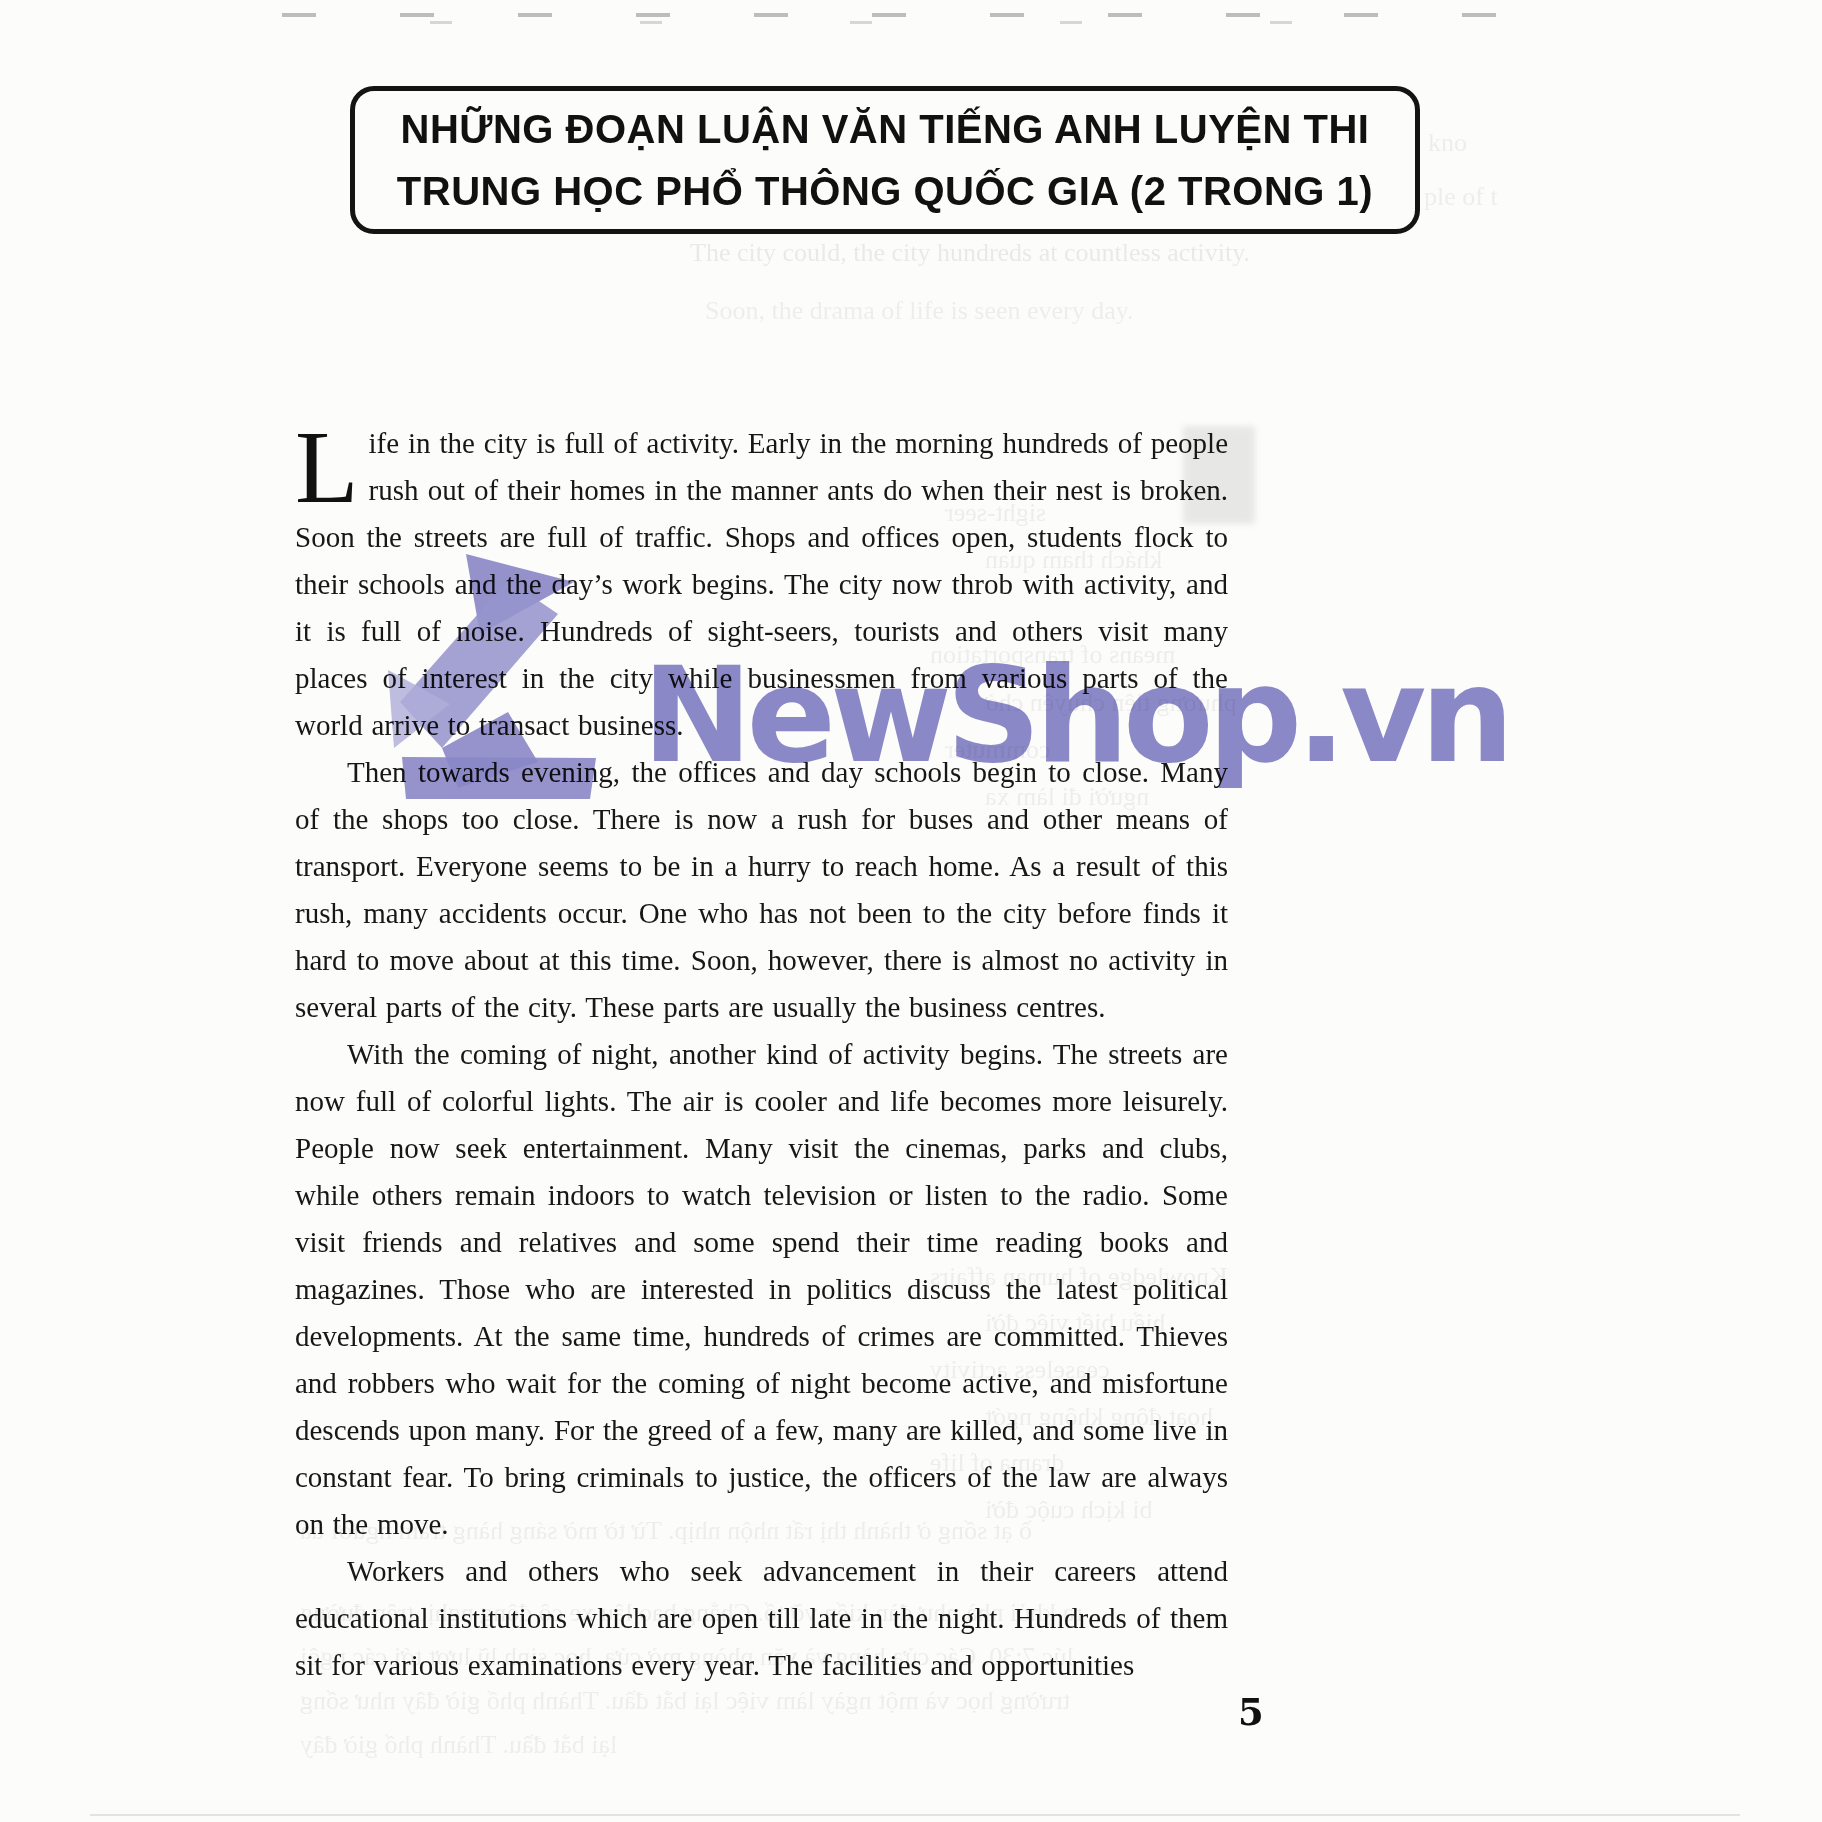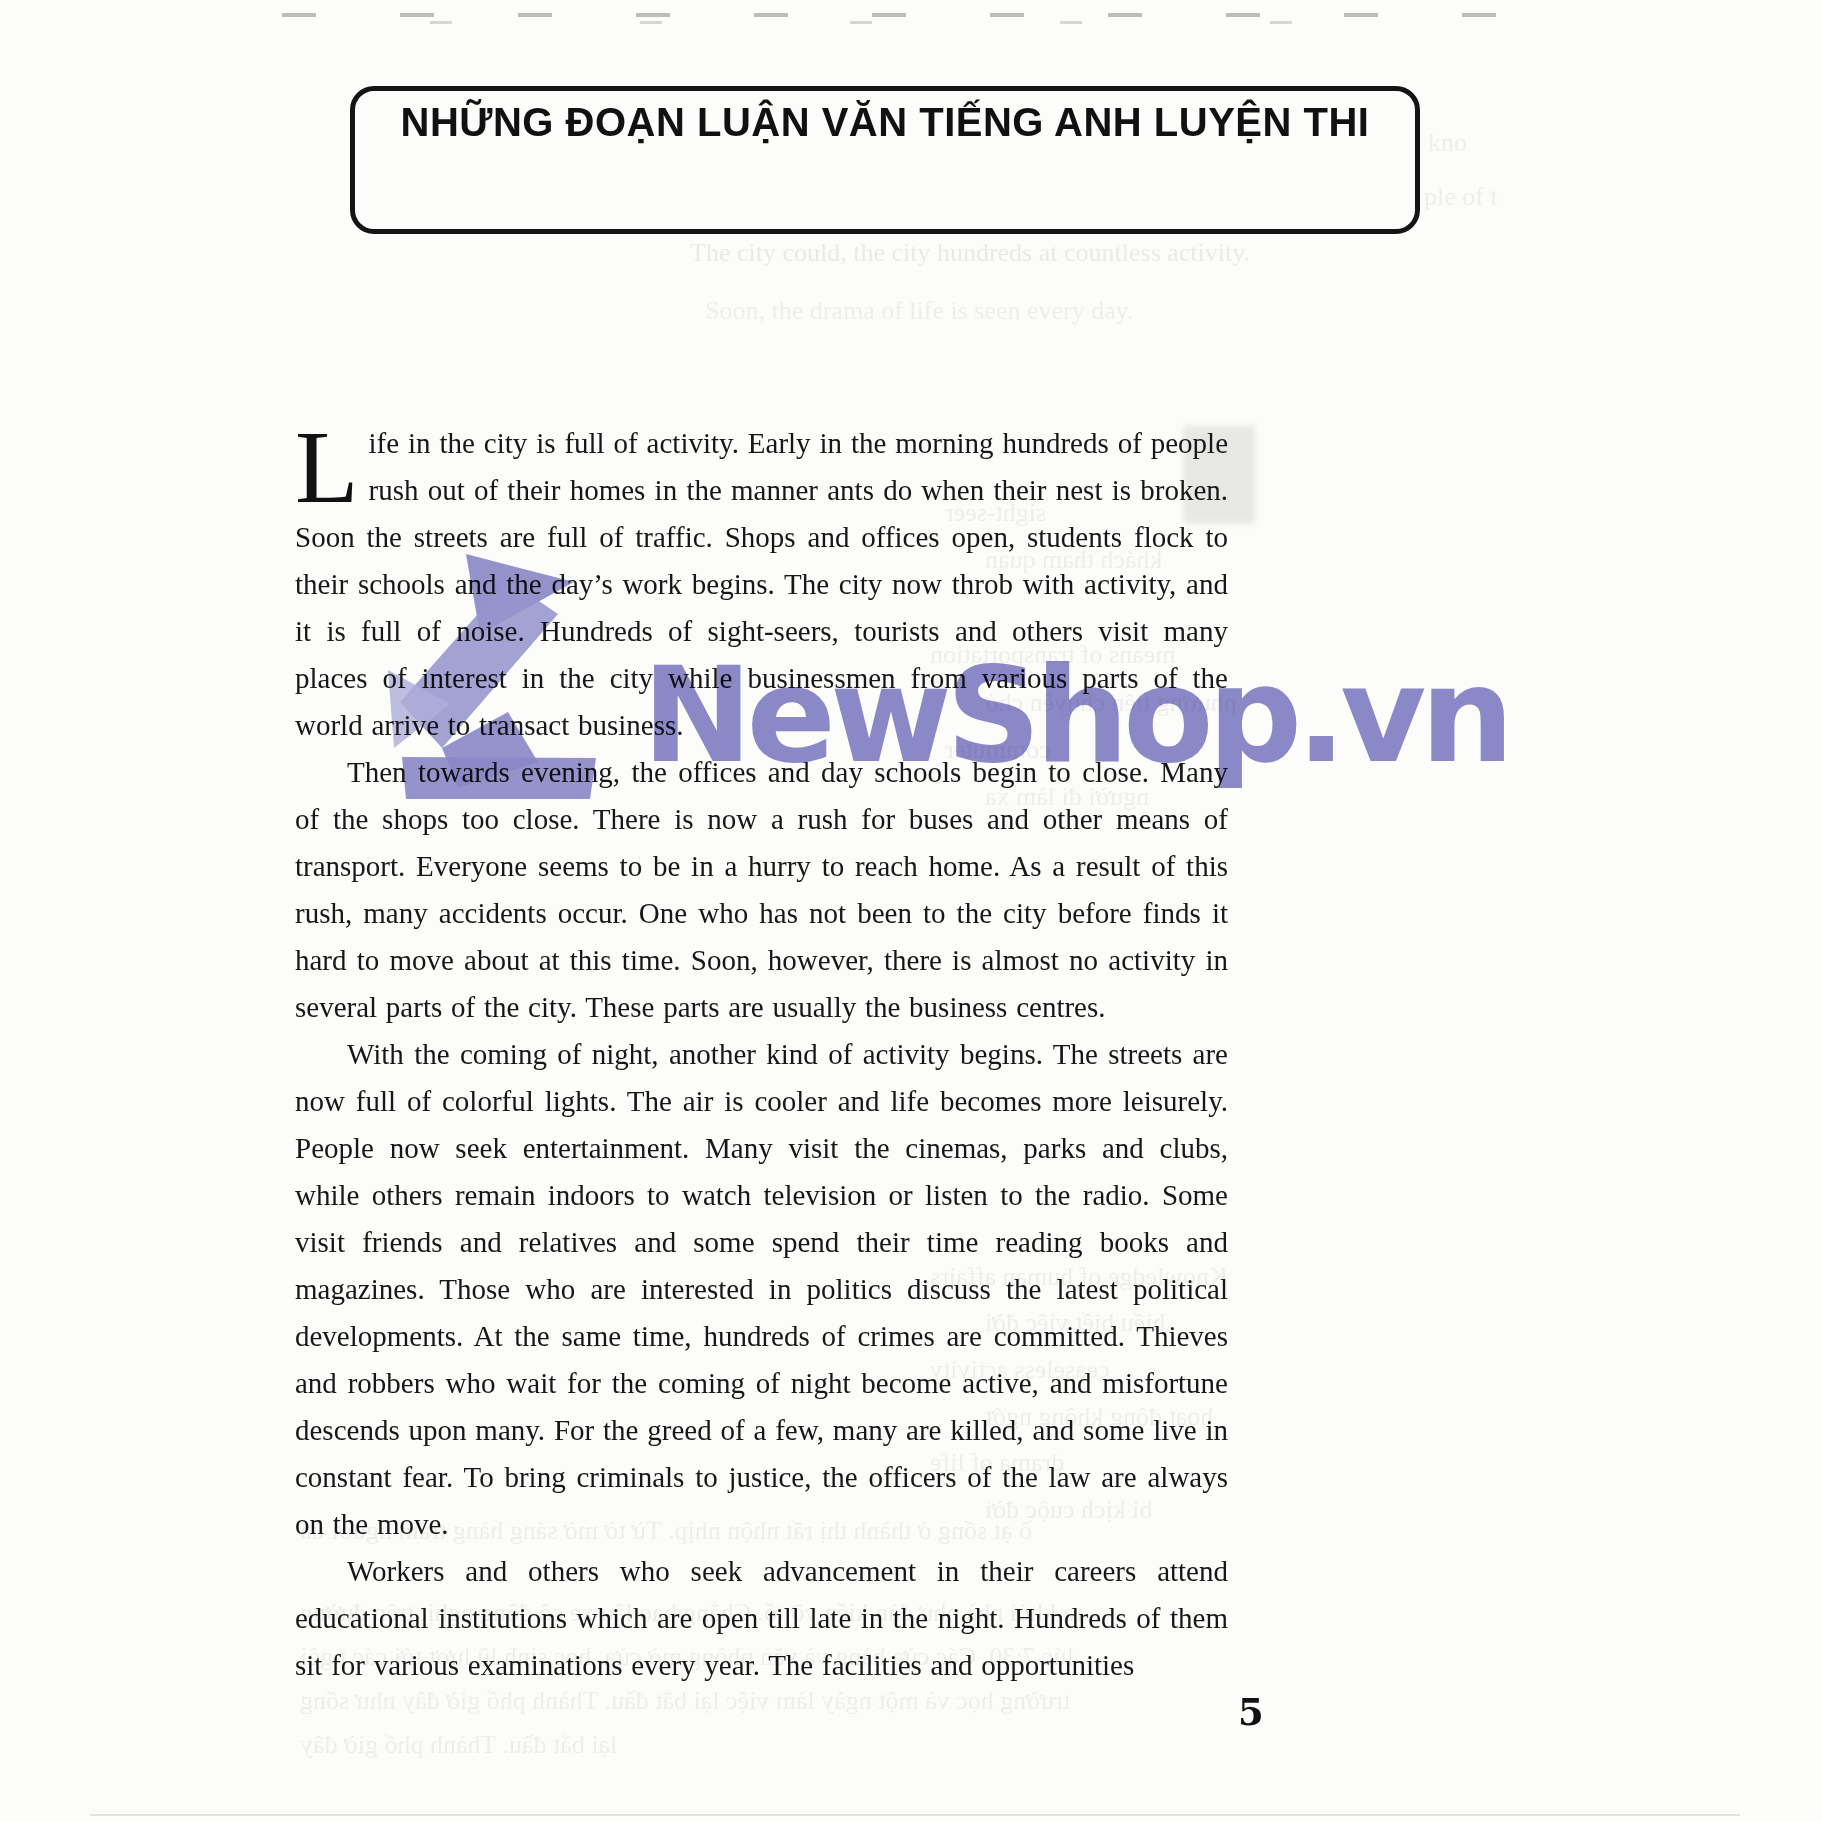--- a/index.html
+++ b/index.html
@@ -23,21 +23,21 @@
     opacity:.28;filter:blur(.7px);
   }
   .bottom-edge{
     position:absolute;left:90px;top:1814px;width:1650px;height:2px;
     background:#dcdcd8;opacity:.8;
   }
   
   .title-box{
     position:absolute;left:350px;top:86px;width:1070px;height:148px;
     box-sizing:border-box;border:5px solid #141414;border-radius:24px;
-    display:flex;flex-direction:column;justify-content:flex-start;align-items:center;
+    display:flex;flex-direction:column;justify-content:center;align-items:center;
     font-family:"Liberation Sans", sans-serif;
     font-weight:bold;font-size:40px;letter-spacing:.5px;color:#111;
   }
   .title-box .tline{line-height:62px;white-space:nowrap;}
   
   .section-heading{
     position:absolute;left:350px;top:272px;width:1070px;
     text-align:center;
     font-family:"Liberation Sans", sans-serif;
     font-weight:400;font-size:46px;letter-spacing:2px;color:#1c1c1c;
@@ -116,20 +116,21 @@
   <div class="ghost mir" style="left:300px;top:1516px;">ồ ạt sống ở thành thị rất nhộn nhịp. Từ tờ mờ sáng hàng trăm người ùa</div>
   <div class="ghost mir" style="left:300px;top:1598px;">ra khỏi nhà như đàn kiến vỡ tổ. Chẳng bao lâu xe cộ đông nghịt trên đường</div>
   <div class="ghost mir" style="left:300px;top:1642px;">lúc 7:30. Các cửa hàng và văn phòng mở cửa, học sinh lũ lượt tới các ngôi</div>
   <div class="ghost mir" style="left:300px;top:1686px;">trường học và một ngày làm việc lại bắt đầu. Thành phố giờ đây như sống</div>
   <div class="ghost mir" style="left:300px;top:1730px;">lại bắt đầu. Thành phố giờ đây</div>
 
   <div class="smudge"></div>
 
   <div class="title-box">
     <div class="tline">NHỮNG ĐOẠN LUẬN VĂN TIẾNG ANH LUYỆN THI</div>
+    <div class="tline">TRUNG HỌC PHỔ THÔNG QUỐC GIA (2 TRONG 1)</div>
   </div>
 
 
   <div class="body-col">
     <p><span class="dropcap">L</span><span>ife in the city is full of activity. Early in the morning hundreds of people rush out of their homes in the manner ants do when their nest is broken. Soon the streets are full of traffic. Shops and offices open, students flock to their schools and the day’s work begins. The city now throb with activity, and it is full of noise. Hundreds of sight-seers, tourists and others visit many places of interest in the city while businessmen from various parts of the world arrive to transact business.</span></p>
     <p class="indent">Then towards evening, the offices and day schools begin to close. Many of the shops too close. There is now a rush for buses and other means of transport. Everyone seems to be in a hurry to reach home. As a result of this rush, many accidents occur. One who has not been to the city before finds it hard to move about at this time. Soon, however, there is almost no activity in several parts of the city. These parts are usually the business centres.</p>
     <p class="indent">With the coming of night, another kind of activity begins. The streets are now full of colorful lights. The air is cooler and life becomes more leisurely. People now seek entertainment. Many visit the cinemas, parks and clubs, while others remain indoors to watch television or listen to the radio. Some visit friends and relatives and some spend their time reading books and magazines. Those who are interested in politics discuss the latest political developments. At the same time, hundreds of crimes are committed. Thieves and robbers who wait for the coming of night become active, and misfortune descends upon many. For the greed of a few, many are killed, and some live in constant fear. To bring criminals to justice, the officers of the law are always on the move.</p>
     <p class="indent">Workers and others who seek advancement in their careers attend educational institutions which are open till late in the night. Hundreds of them sit for various examinations every year. The facilities and opportunities</p>
   </div>
 

